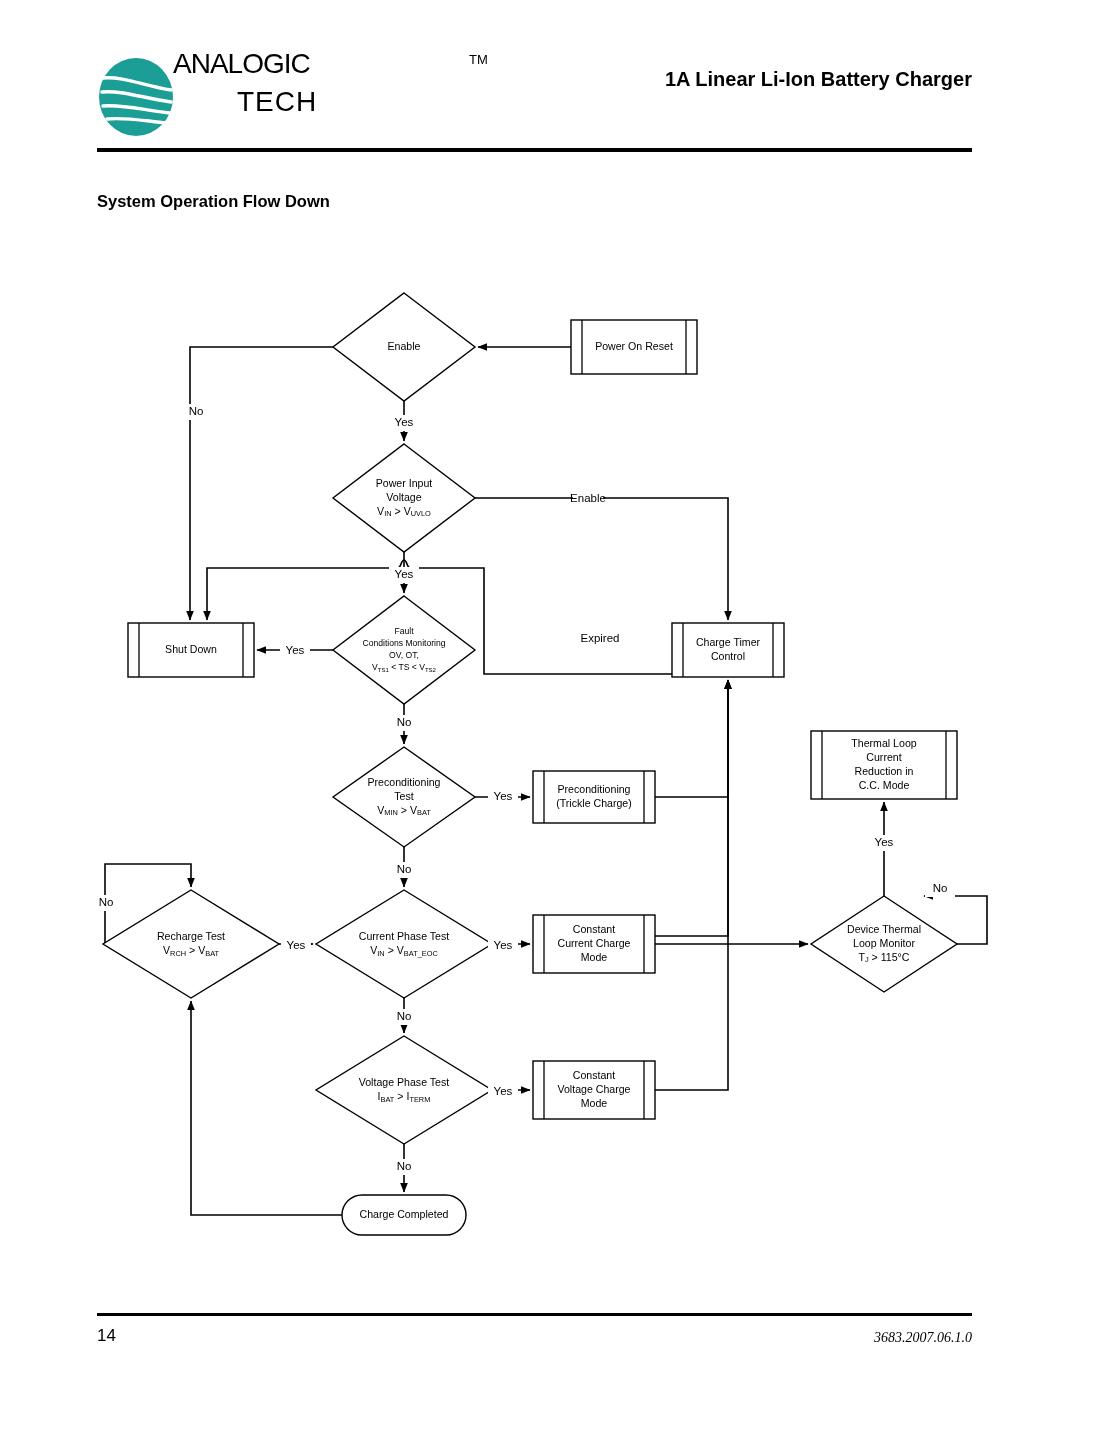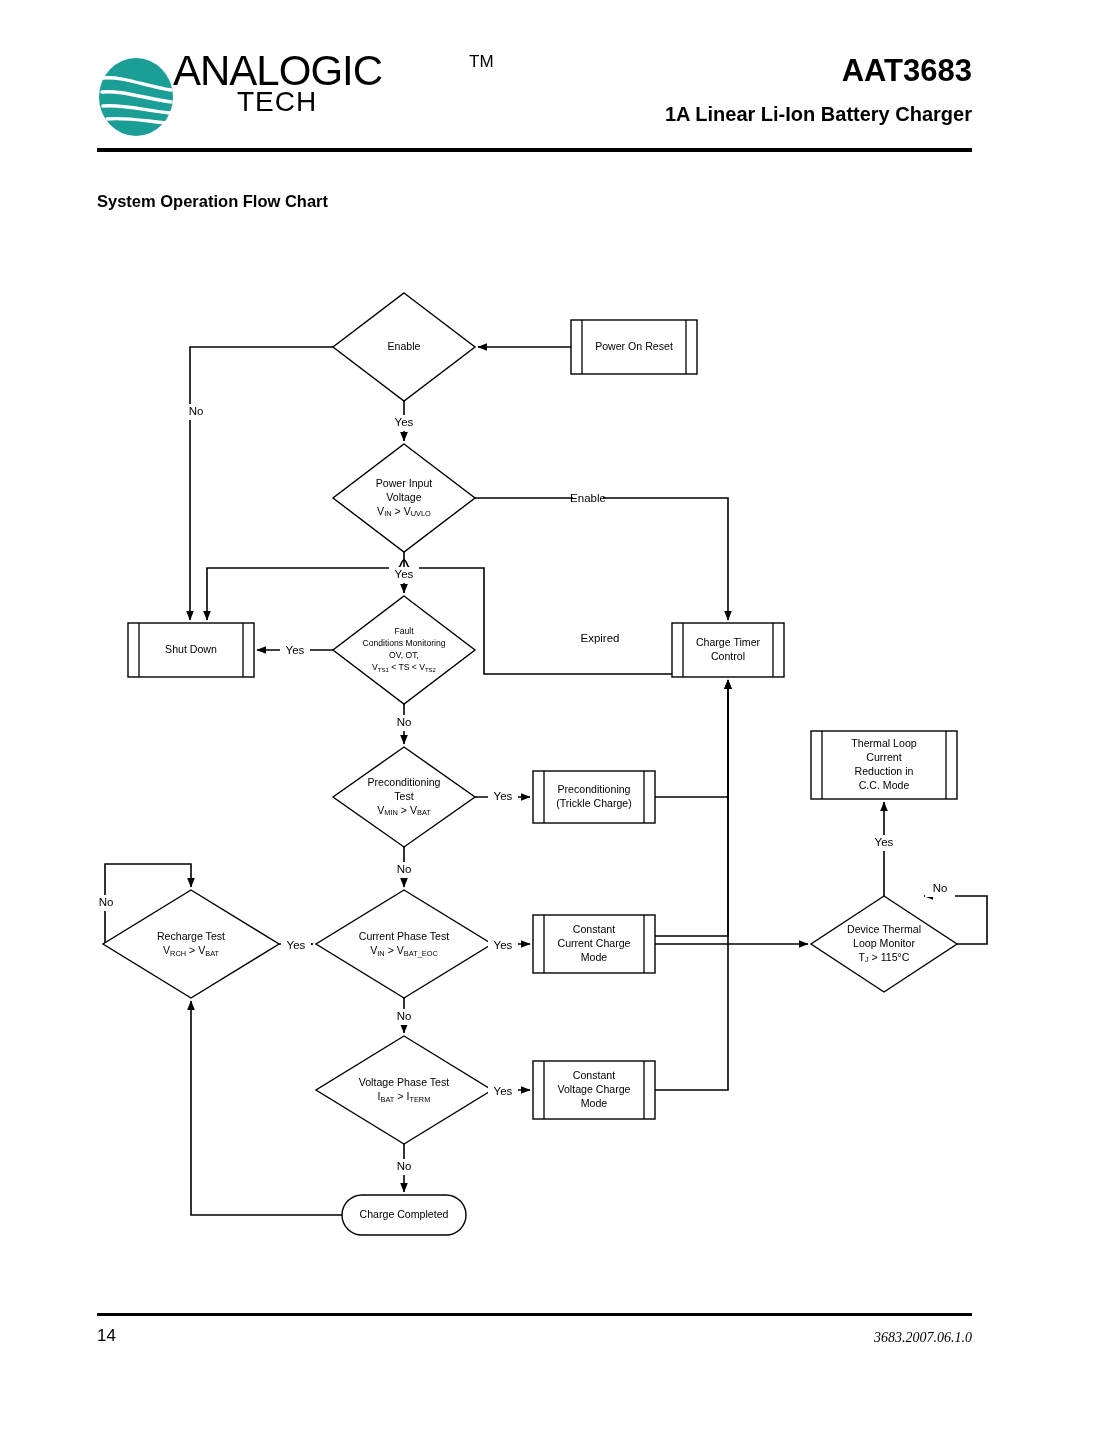--- a/index.html
+++ b/index.html
@@ -10,23 +10,23 @@
     color:#000000;
     -webkit-font-smoothing:antialiased;
   }
   .page{position:absolute;inset:0;width:1105px;height:1430px;overflow:hidden;}
 
   
   .header{position:absolute;left:97px;top:46px;width:875px;height:105px;}
   .logo-wrap{position:absolute;left:0px;top:6px;width:300px;height:100px;}
   .logo-mark{position:absolute;left:0px;top:4px;width:78px;height:82px;}
   .logo-text{position:absolute;left:76px;top:-6px;width:330px;height:100px;}
-  .brand-1{position:absolute;left:0;top:4px;font-size:42px;letter-spacing:-1px;
+  .brand-1{position:absolute;left:0;top:4px;font-size:28px;letter-spacing:-1px;
            font-family:"Liberation Sans", sans-serif;font-weight:400;line-height:1;}
-  .brand-tm{position:absolute;left:296px;top:6px;font-size:17px;}
+  .brand-tm{position:absolute;left:296px;top:6px;font-size:13px;}
   .brand-2{position:absolute;left:64px;top:42px;font-size:28px;letter-spacing:1px;
            font-family:"Liberation Sans", sans-serif;font-weight:400;line-height:1;}
   .title-block{position:absolute;right:0;top:8px;text-align:right;width:560px;}
   .doc-part{font-size:31px;font-weight:bold;letter-spacing:0px;line-height:1.12;}
   .doc-sub{font-size:20px;font-weight:bold;letter-spacing:0px;line-height:1.3;margin-top:12px;}
   .rule-top{position:absolute;left:97px;top:148px;width:875px;height:4px;background:#000;}
 
   
   .section-title{position:absolute;left:97px;top:192px;font-size:16.5px;font-weight:bold;}
 
@@ -61,27 +61,26 @@
         </svg>
       </div>
       <div class="logo-text">
         <span class="brand-1">ANALOGIC</span>
         <span class="brand-tm">TM</span>
         <span class="brand-2">TECH</span>
       </div>
     </div>
 
     <div class="title-block">
-      <div class="doc-part">AAT3683</div>
       <div class="doc-sub">1A Linear Li-Ion Battery Charger</div>
     </div>
   </div>
   <div class="rule-top"></div>
 
-  <div class="section-title">System Operation Flow Chart</div>
+  <div class="section-title">System Operation Flow Down</div>
 
   <div class="chart">
     <svg id="flow-svg" width="1105" height="1025" viewBox="0 0 1105 1025">
       <defs>
         <marker id="arw" markerWidth="10" markerHeight="8" refX="9.4" refY="4" orient="auto" markerUnits="userSpaceOnUse">
           <path d="M0,0 L10,4 L0,8 z" fill="#000"></path>
         </marker>
       </defs>
       <g id="edge-layer" fill="none" stroke="#000" stroke-width="1.6">
           <path d="M571 92 L478 92" fill="none" stroke="#000" stroke-width="1.6" marker-end="url(#arw)"></path>

